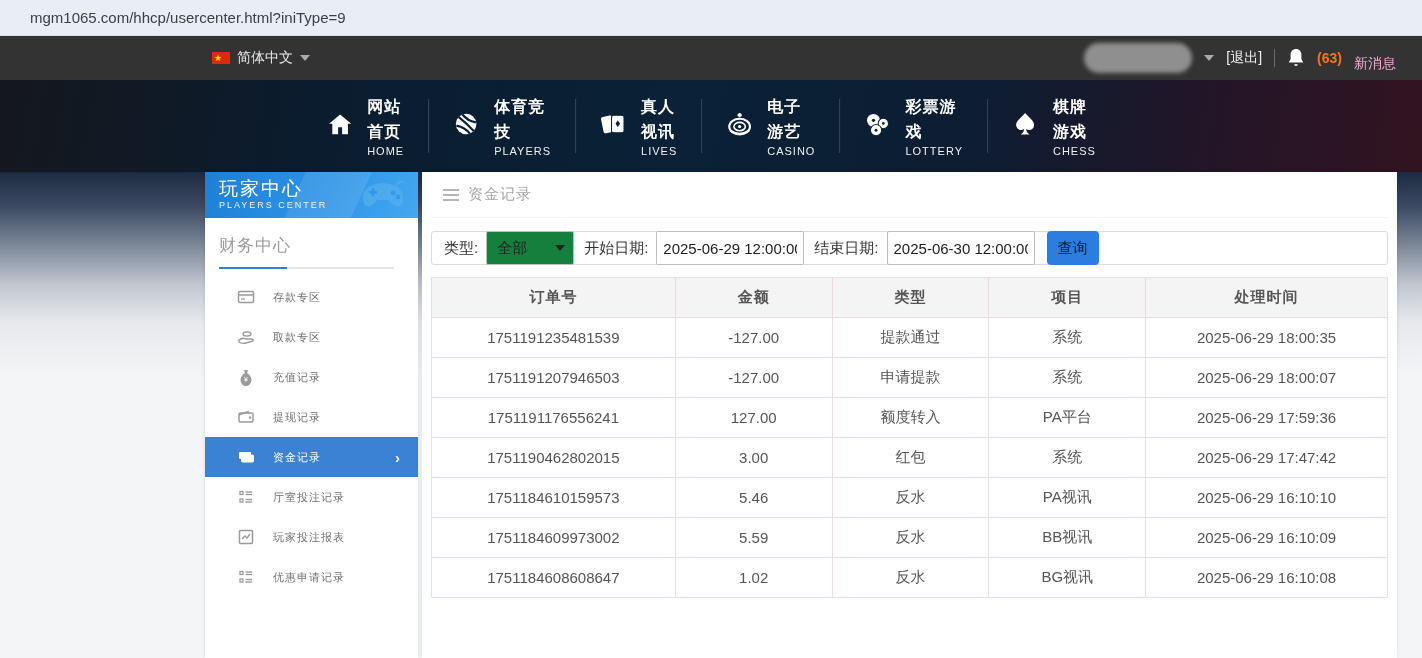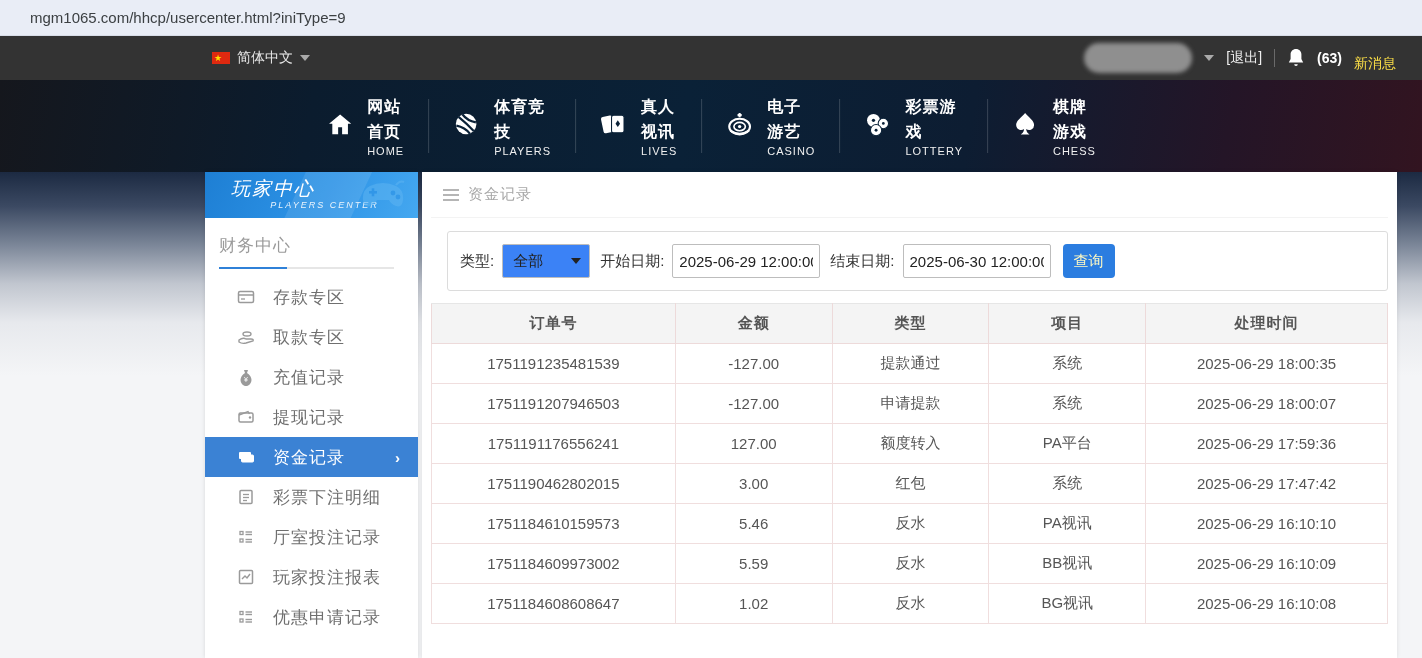--- a/index.html
+++ b/index.html
@@ -17,71 +17,71 @@
   .flag { width:18px; height:12px; background:#de2910; position:relative; display:inline-block; }
   .flag .star { position:absolute; left:2px; top:0px; color:#ffde00; font-size:9px; line-height:12px; }
   .lang-label { color:#e8e8e8; font-size:14px; }
   .caret-down { width:0; height:0; border-left:5px solid transparent; border-right:5px solid transparent; border-top:6px solid #aaa; }
   .top-right { position:absolute; right:26px; top:0; height:44px; display:flex; align-items:center; gap:12px; }
   .user-pill { width:108px; height:30px; border-radius:16px; background:#8f8f8f; filter:blur(2px); }
   .logout { color:#f0f0f0; font-size:14px; cursor:pointer; }
   .tb-divider { width:1px; height:18px; background:#6a6a6a; }
   .bell { width:18px; height:20px; }
   .msg-count { font-size:14px; font-weight:bold; }
-  .msg-label { color:#fde047; font-size:14px;margin-top:12px; }
+  .msg-label { color:#f9a8d4; font-size:14px;margin-top:12px; }
 
   
   .nav-banner { position:absolute; top:80px; left:0; width:100%; height:92px;
     background:linear-gradient(100deg,#15171d 0%,#0b1c2e 22%,#0a2137 48%,#0d1d32 68%,#241527 86%,#321420 100%); }
   .nav-row { position:absolute; left:50%; top:0; transform:translateX(-50%); height:92px; display:flex; align-items:center; }
   .nav-item { display:flex; align-items:center; padding:0 24px; height:54px; cursor:pointer; border-right:1px solid rgba(255,255,255,0.18); }
   .nav-item:last-child { border-right:none; }
   .nav-icon { width:30px; height:30px; margin-right:11px; flex:0 0 auto; }
   .nav-text { display:flex; flex-direction:column; align-items:center; }
   .nav-zh { color:#ffffff; font-size:16px; font-weight:bold; letter-spacing:1px; line-height:25px; }
   .nav-en { color:#f0f0f0; font-size:11px; letter-spacing:1px; line-height:14px; }
 
   
   .backdrop { position:absolute; top:172px; left:0; width:100%; height:486px;
     background:linear-gradient(180deg,#1c2a42 0%,#3b4962 7%,#7b8698 15%,#c1c6cf 23%,#e7e9ed 31%,#f4f5f7 42%,#f4f5f7 100%); }
 
   
   .sidebar { position:absolute; left:205px; top:172px; width:213px; height:486px; background:#ffffff; box-shadow:0 0 4px rgba(0,0,0,0.12); }
-  .sidebar-header { position:relative; height:46px; background:linear-gradient(115deg,#1e7fd4 0%,#2d93e6 55%,#45a8f0 100%); overflow:hidden; padding:6px 0 0 26px;font-style:italic; }
+  .sidebar-header { position:relative; height:46px; background:linear-gradient(115deg,#1e7fd4 0%,#2d93e6 55%,#45a8f0 100%); overflow:hidden; padding:6px 0 0 14px; }
   .sidebar-header::after { content:""; position:absolute; left:90px; top:-30px; width:60px; height:120px; background:rgba(255,255,255,0.10); transform:rotate(25deg); }
   .sb-title { color:#fff; font-size:19px; letter-spacing:2px; line-height:22px; }
-  .sb-subtitle { color:#eaf4fd; font-size:9px; letter-spacing:2px;text-align:center; }
+  .sb-subtitle { color:#eaf4fd; font-size:9px; letter-spacing:2px; }
   .gamepad { position:absolute; right:12px; top:6px; opacity:0.55; }
   .sb-section { padding:16px 24px 0 14px;border-radius:25px; }
   .sb-section-title { color:#9a9a9a; font-size:17px; letter-spacing:1px; padding-bottom:10px; }
   .sb-underline { height:2px; background:#e6e6e6; position:relative; }
   .sb-underline::before { content:""; position:absolute; left:0; top:0; width:68px; height:2px; background:#2f81d8; }
   .sb-items { padding-top:8px; }
   .sb-item { position:relative; height:40px; display:flex; align-items:center; padding-left:32px; cursor:pointer; color:#6f6f6f; }
   .sb-item .sb-icon { width:18px; height:18px; margin-right:18px; color:#9a9a9a; flex:0 0 auto; }
-  .sb-item .sb-label { font-size:17px; letter-spacing:1px; }
+  .sb-item .sb-label { font-size:11px; letter-spacing:1px; }
   .sb-item.selected { background:#3b82d4; color:#ffffff; }
   .sb-item.selected .sb-icon { color:#ffffff; }
   .sb-item.selected .sb-chevron { display:block; }
   .sb-chevron { display:none; position:absolute; right:18px; color:#fff; font-size:15px; font-weight:bold; }
 
   
   .main { position:absolute; left:422px; top:172px; width:975px; height:486px; background:#ffffff; box-shadow:0 0 4px rgba(0,0,0,0.10); padding:0 9px; }
   .breadcrumb { height:46px; display:flex; align-items:center; padding-left:12px; gap:9px; border-bottom:1px solid #f3f3f3; }
   .hamburger { display:inline-flex; flex-direction:column; gap:3px; }
   .hamburger span { width:16px; height:2px; background:#b5b5b5; }
   .breadcrumb-label { color:#a6a6a6; font-size:15px; letter-spacing:1px; }
 
-  .filter-box { margin:13px 0 12px 16px; height:60px; border:1px solid #dcdcdc; border-radius:3px; background:#fff; display:flex; align-items:center; padding-left:12px; }
+  .filter-box { margin:13px 0 12px 0; height:34px; border:1px solid #dcdcdc; border-radius:3px; background:#fff; display:flex; align-items:center; padding-left:12px; }
   .f-label { font-size:15px; color:#333; margin-right:8px; }
-  .select-box { position:relative; width:88px; height:34px; border:1px solid #bdbdbd; border-radius:2px; background:#3b82f6; display:flex; align-items:center; padding-left:10px; margin-right:10px; cursor:pointer; }
+  .select-box { position:relative; width:88px; height:34px; border:1px solid #bdbdbd; border-radius:2px; background:#15803d; display:flex; align-items:center; padding-left:10px; margin-right:10px; cursor:pointer; }
   .select-box .sel-text { font-size:15px; color:#222; }
   .select-box .sel-caret { position:absolute; right:8px; top:13px; width:0; height:0; border-left:5px solid transparent; border-right:5px solid transparent; border-top:6px solid #222; }
   .date-input { width:148px; height:34px; border:1px solid #bdbdbd; border-radius:2px; font-size:15px; color:#222; padding:0 6px; margin-right:10px; font-family:"Liberation Sans","DejaVu Sans",sans-serif; }
-  .search-btn { width:52px; height:34px; background:#2b7de0; color:#fef9c3; font-size:15px; border:none; border-radius:4px; cursor:pointer; margin-left:2px;text-align:center; }
+  .search-btn { width:52px; height:34px; background:#2b7de0; color:#0f172a; font-size:15px; border:none; border-radius:4px; cursor:pointer; margin-left:2px;text-align:center; }
 
   
   table.records { width:100%; border-collapse:collapse; table-layout:fixed; }
   .records th { height:40px; background:#f4f4f4; color:#555; font-size:15px; font-weight:bold; letter-spacing:1px;
     border:1px solid #eddada; border-top:1px solid #e6e6e6; text-align:center; }
   .records td { height:40px; color:#555; font-size:15px; text-align:center; border:1px solid #f0dede; background:#fff; }
   .records col.c1 { width:25.5%; } .records col.c2 { width:16.4%; } .records col.c3 { width:16.4%; }
   .records col.c4 { width:16.4%; } .records col.c5 { width:25.3%; }
 </style>
 </head>
@@ -103,21 +103,21 @@
     </div>
     <div class="top-right">
       <span class="user-pill"></span>
       <span class="caret-down"></span>
       <span class="logout">[退出]</span>
       <span class="tb-divider"></span>
       <svg class="bell" viewBox="0 0 20 22">
         <path d="M10 1c-3.6 0-6 2.7-6 6v5l-2 4h16l-2-4V7c0-3.3-2.4-6-6-6z" fill="#fff"></path>
         <path d="M8 18a2 2 0 0 0 4 0z" fill="#fff"></path>
       </svg>
-      <span class="msg-count" id="msg-count" style="color: #ffffff;">(63)</span>
+      <span class="msg-count" id="msg-count" style="color: #f97316;">(63)</span>
       <span class="msg-label">新消息</span>
     </div>
   </div>
 
   <div class="nav-banner">
     <div class="nav-row" id="nav-row">
         <div class="nav-item">
           <span class="nav-icon"><svg viewBox="0 0 24 24" width="28" height="28">
               <path d="M12 3 2.5 11h2.8v9h5v-6h3.4v6h5v-9h2.8z" fill="#fff"></path>
             </svg></span>
@@ -238,29 +238,20 @@
           <span class="sb-label">提现记录</span>
         </div>
         <div class="sb-item selected">
           <span class="sb-icon"><svg viewBox="0 0 18 18" width="18" height="18">
               <rect x="2" y="4" width="12" height="7" rx="1" fill="currentColor"></rect>
               <rect x="4.5" y="7" width="12" height="7" rx="1" fill="currentColor" stroke="#fff" stroke-width="1"></rect>
               <circle cx="10.5" cy="10.5" r="1.8" fill="#fff"></circle>
             </svg></span>
           <span class="sb-label">资金记录</span>
           <span class="sb-chevron">›</span>
-        </div>
-        <div class="sb-item">
-          <span class="sb-icon"><svg viewBox="0 0 18 18" width="18" height="18">
-              <rect x="3" y="2.5" width="12" height="13" rx="1" fill="none" stroke="currentColor" stroke-width="1.5"></rect>
-              <line x1="6" y1="6.5" x2="12" y2="6.5" stroke="currentColor" stroke-width="1.3"></line>
-              <line x1="6" y1="9.5" x2="12" y2="9.5" stroke="currentColor" stroke-width="1.3"></line>
-              <line x1="6" y1="12.5" x2="10" y2="12.5" stroke="currentColor" stroke-width="1.3"></line>
-            </svg></span>
-          <span class="sb-label">彩票下注明细</span>
         </div>
         <div class="sb-item">
           <span class="sb-icon"><svg viewBox="0 0 18 18" width="18" height="18">
               <rect x="3" y="3.5" width="3" height="3" fill="none" stroke="currentColor" stroke-width="1.3"></rect>
               <rect x="3" y="11" width="3" height="3" fill="none" stroke="currentColor" stroke-width="1.3"></rect>
               <line x1="8.5" y1="4" x2="15" y2="4" stroke="currentColor" stroke-width="1.4"></line>
               <line x1="8.5" y1="6.5" x2="15" y2="6.5" stroke="currentColor" stroke-width="1.4"></line>
               <line x1="8.5" y1="11.5" x2="15" y2="11.5" stroke="currentColor" stroke-width="1.4"></line>
               <line x1="8.5" y1="14" x2="15" y2="14" stroke="currentColor" stroke-width="1.4"></line>
             </svg></span>

